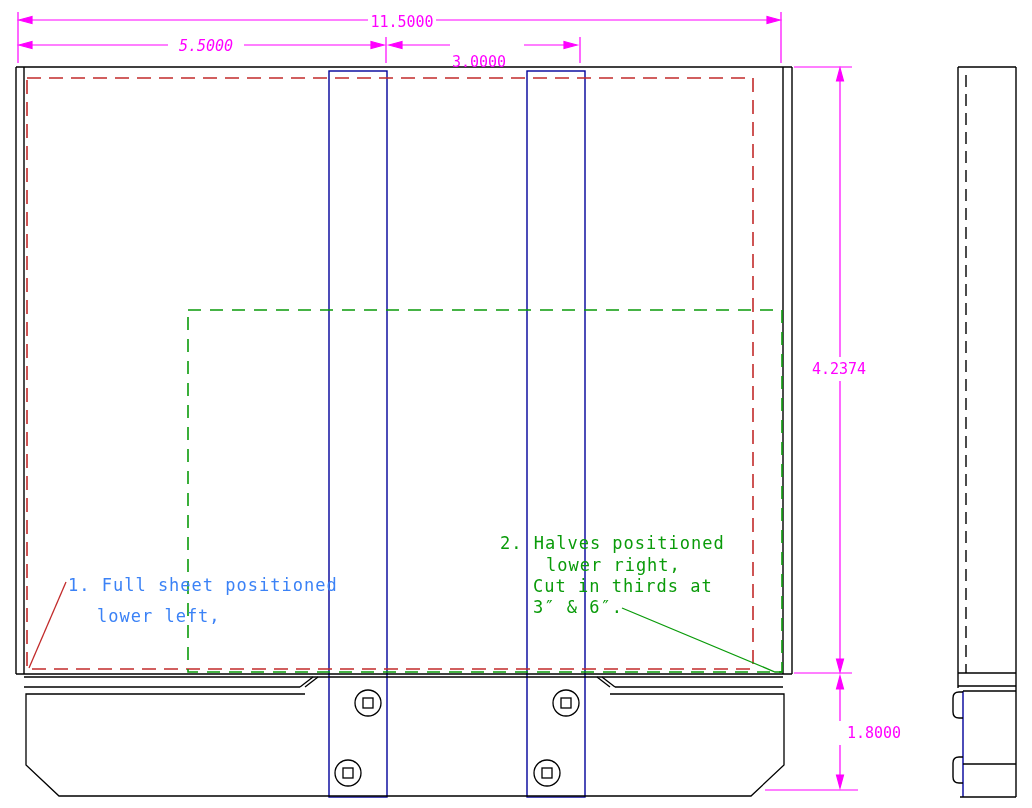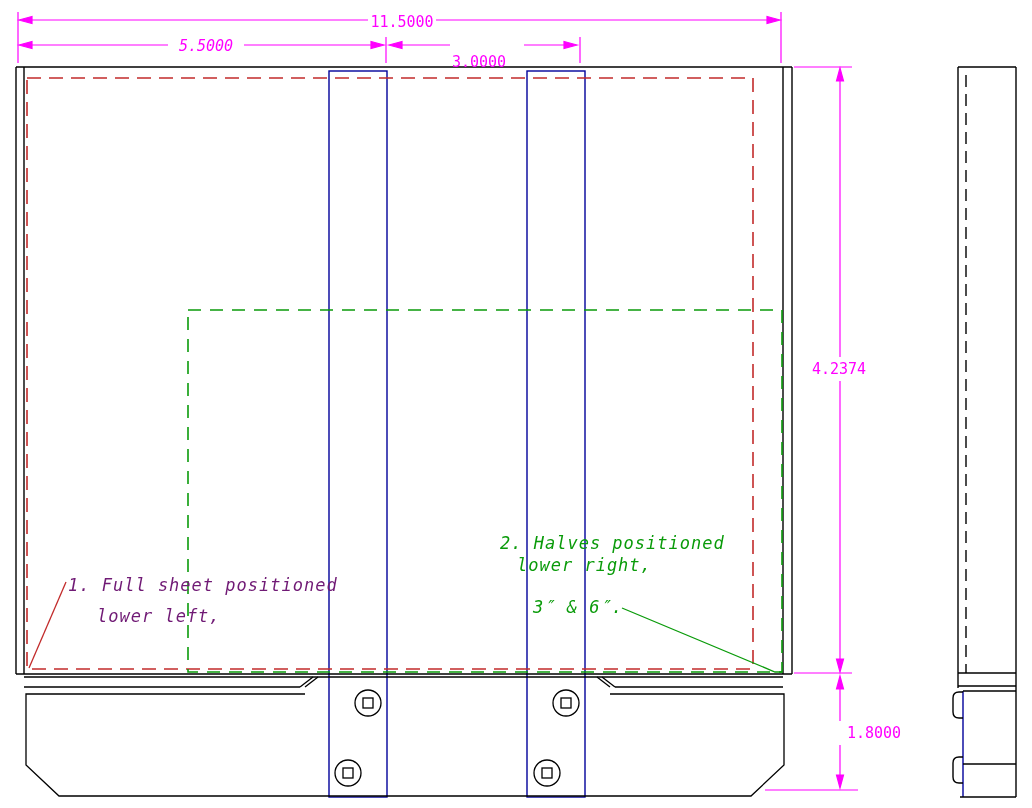--- a/index.html
+++ b/index.html
@@ -19,23 +19,22 @@
     line-height:17px;
     white-space:nowrap;
     transform:translate(-50%,-50%);
   }
   .note-line{
     position:absolute;
     font-size:17px;
     line-height:20px;
     letter-spacing:1px;
     white-space:nowrap;
-    font-style:italic;
   }
-  .note-red{color:#701a75;}
+  .note-red{color:#3b82f6;}
   .note-green{color:#0A9B0A;}
 </style>
 </head>
 <body>
 
 <div class="canvas">
 
   <svg width="1032" height="808" viewBox="0 0 1032 808">
 
     <g stroke="#00009B" stroke-width="1.4" fill="none">
@@ -139,16 +138,17 @@
   <div class="dim-label" style="left:402px; top:22px;">11.5000</div>
   <div class="dim-label" style="left:206px; top:46px;font-style:italic;">5.5000</div>
   <div class="dim-label" style="left:479px; top:46px;margin-top:16px;">3.0000</div>
   <div class="dim-label" style="left:839px; top:369px;">4.2374</div>
   <div class="dim-label" style="left:838px; top:733px;margin-left:36px;">1.8000</div>
 
   <div class="note-line note-red" style="left:68px; top:575px;">1. Full sheet positioned</div>
   <div class="note-line note-red" style="left:97px; top:606px;">lower left,</div>
 
   <div class="note-line note-green" style="left:500px; top:533px;">2. Halves positioned</div>
-  <div class="note-line note-green" style="left:517px; top:555px;">lower right,</div>
+  <div class="note-line note-green" style="left:546px; top:555px;">lower right,</div>
+  <div class="note-line note-green" style="left:533px; top:576px;">Cut in thirds at</div>
   <div class="note-line note-green" style="left:533px; top:597px;">3″ &amp; 6″.</div>
 
 </div>
 
 </body></html>

